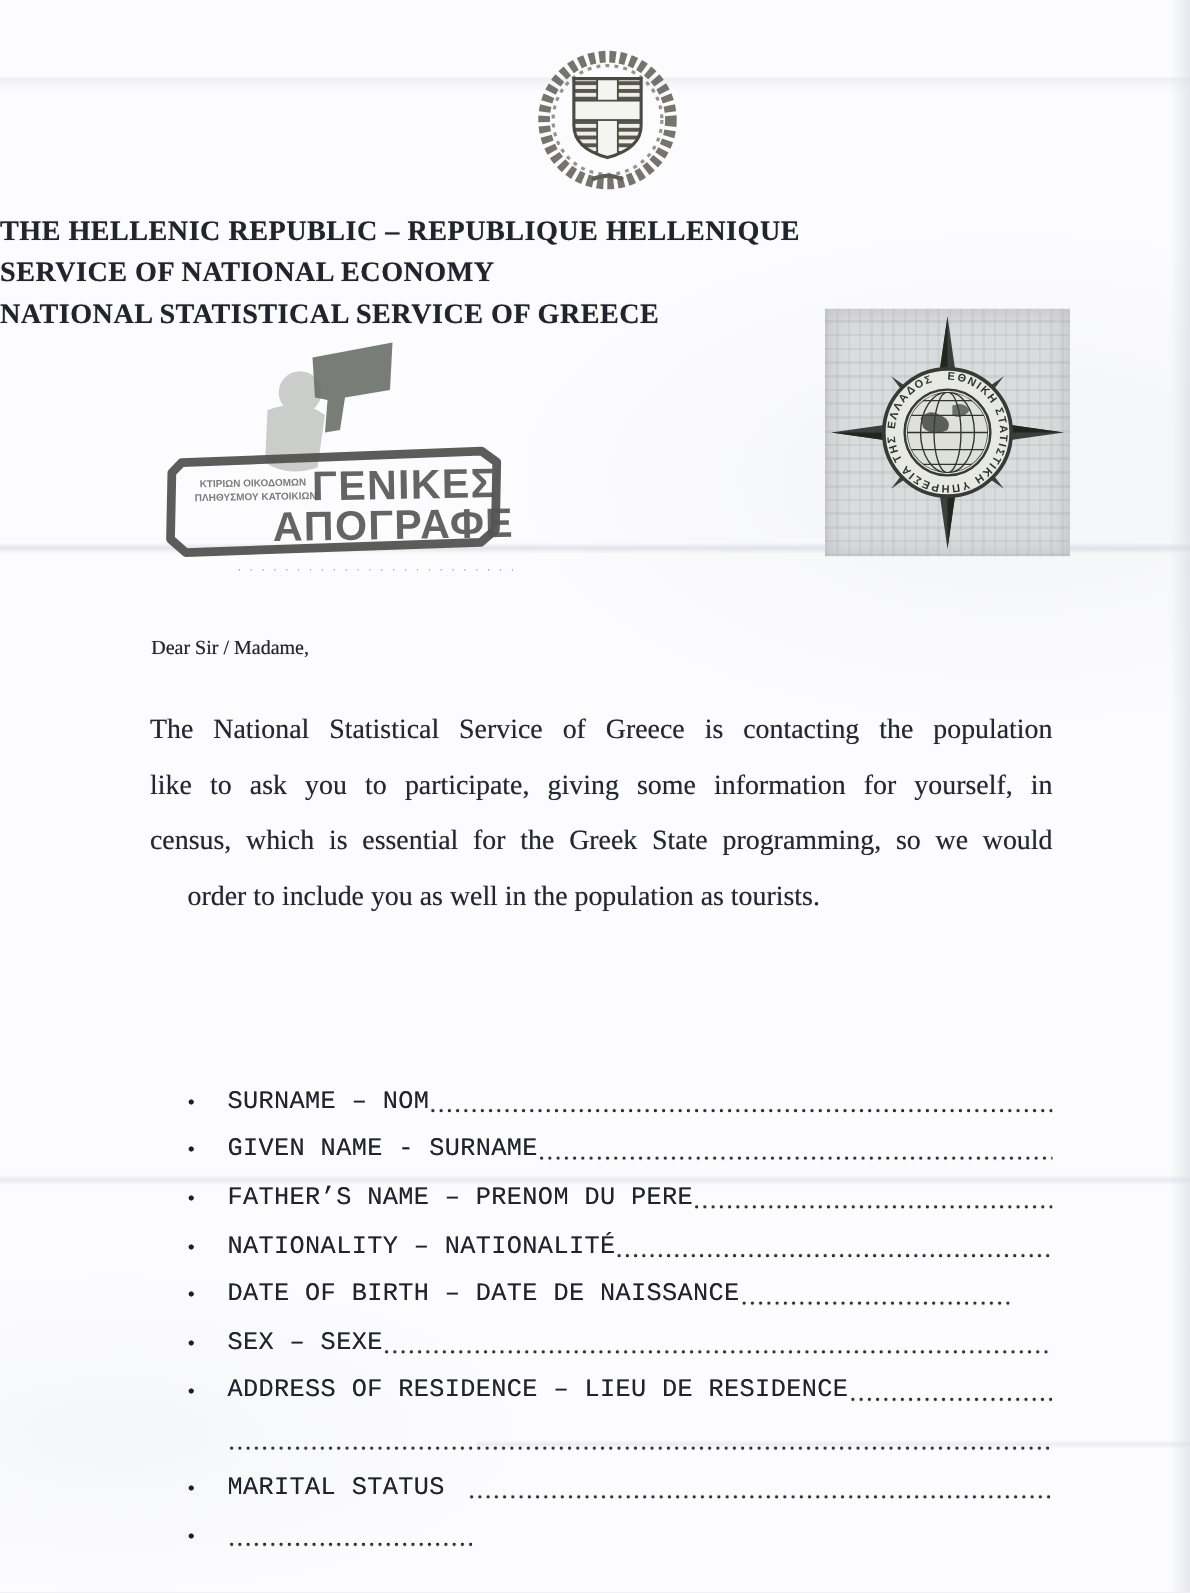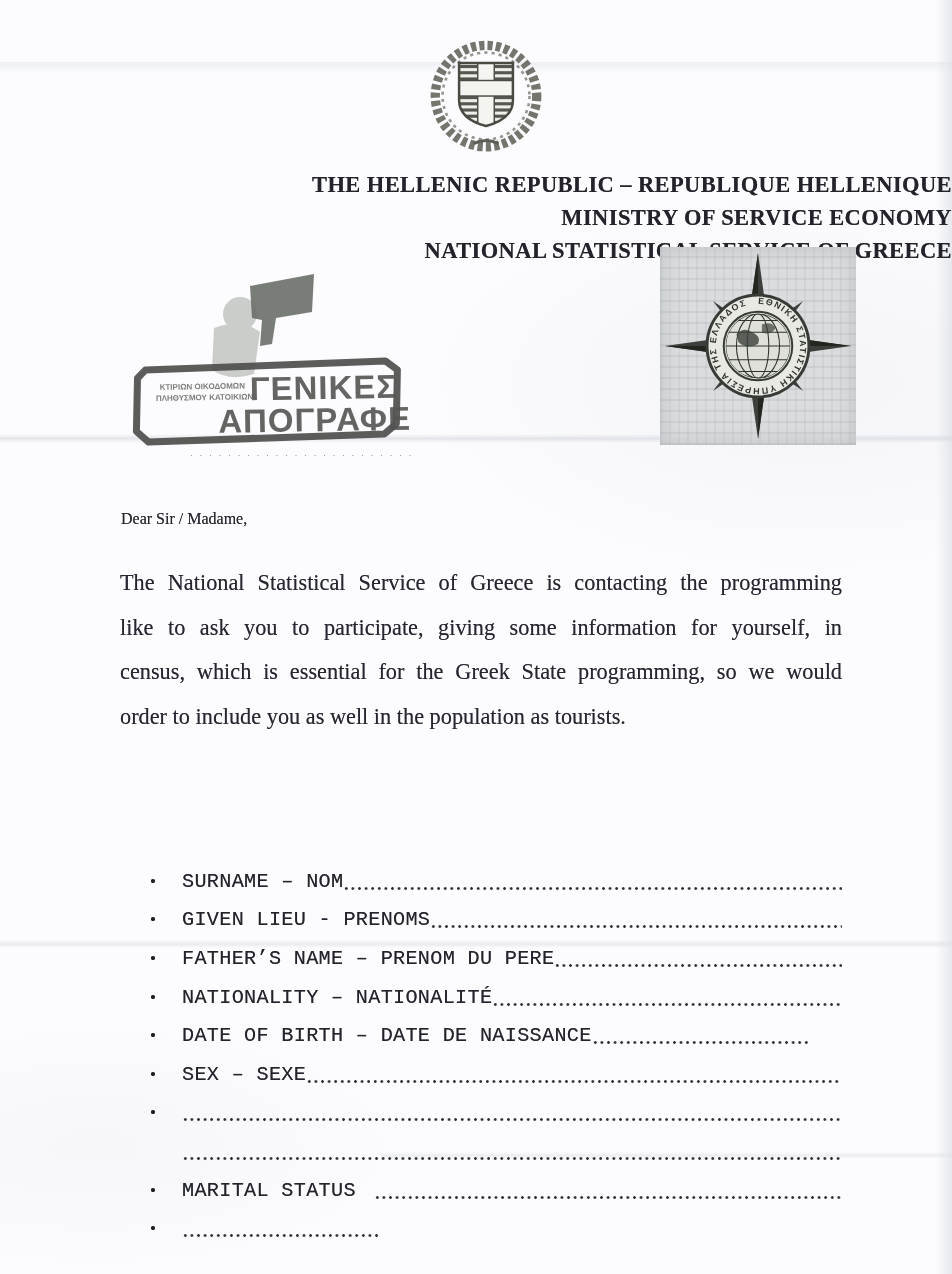--- a/index.html
+++ b/index.html
@@ -15,40 +15,40 @@
   .crease{position:absolute;left:0;right:0;pointer-events:none;}
   .crease-top{top:62px;height:12px;background:linear-gradient(180deg,rgba(226,229,235,.55),rgba(255,255,255,0));}
   .crease-mid{top:434px;height:9px;background:linear-gradient(180deg,transparent,rgba(203,206,214,.5),transparent);}
   .crease-low{top:940px;height:8px;background:linear-gradient(180deg,transparent,rgba(210,213,220,.45),transparent);}
   .crease-ll{top:1152px;height:7px;left:40%;background:linear-gradient(180deg,transparent,rgba(213,216,222,.4),transparent);}
   .edge-right{position:absolute;top:0;right:0;width:16px;height:100%;
     background:linear-gradient(90deg,transparent,rgba(216,219,226,.6));pointer-events:none;}
 
   .coat{position:absolute;left:423px;top:36px;width:126px;height:118px;}
 
-  .hdr{position:absolute;left:0;top:168px;width:100%;text-align:right;
+  .hdr{position:absolute;left:0;top:168px;width:100%;text-align:left;
     font-weight:bold;font-size:22.5px;line-height:33px;letter-spacing:.4px;color:#23232b;
     text-shadow:0 0 .6px rgba(35,35,45,.65);}
 
   .census-logo{position:absolute;left:122px;top:266px;width:290px;height:200px;}
   .stamp{position:absolute;left:660px;top:247px;width:196px;height:198px;
     background:
       repeating-linear-gradient(0deg, rgba(130,134,140,.14) 0 2px, transparent 2px 11px),
       repeating-linear-gradient(90deg, rgba(130,134,140,.10) 0 2px, transparent 2px 9px),
       #dadcde;
     box-shadow:inset 0 0 18px rgba(160,163,168,.5);}
   .stamp svg{position:absolute;left:0;top:0;}
 
   .salutation{position:absolute;left:121px;top:510px;font-size:16px;color:#24242d;
     text-shadow:0 0 .6px rgba(35,35,45,.6);}
 
   .para{position:absolute;left:120px;width:722px;font-size:22.3px;color:#262631;
     text-shadow:0 0 .6px rgba(35,35,45,.55);}
   .para .ln{text-align:justify;text-align-last:justify;height:44.6px;line-height:44.6px;white-space:nowrap;}
-  .para .ln.last{text-align-last:left;}
+  .para .ln.last{text-align-last:left;margin-left:30px;}
   .p1{top:561px;}
   .p2{top:741px;}
   .p2 .ln{height:42px;line-height:42px;}
 
   .qlist{position:absolute;left:150px;top:862px;width:692px;}
   .qrow{display:flex;align-items:center;height:38.6px;font-size:20.2px;color:#23232c;
     text-shadow:0 0 .5px rgba(35,35,45,.6);}
   .bullet{flex:0 0 32px;font-size:17px;color:#1e1e26;line-height:1;}
   .qrow.cont .bullet{visibility:hidden;}
   .qlabel{white-space:pre;letter-spacing:.3px;font-family:Liberation Mono, monospace;}
@@ -98,21 +98,21 @@
         <rect x="52" y="24" width="16" height="68" fill="#f4f4f0" stroke="#4c4c45" stroke-width="1.4"></rect>
         <rect x="32" y="43" width="56" height="15" fill="#f4f4f0" stroke="#4c4c45" stroke-width="1.4"></rect>
       </g>
       <path d="M34,26 H86 V62 Q86,80 60,87 Q34,80 34,62 Z" fill="none" stroke="#4a4a43" stroke-width="2.4"></path>
       <path d="M48,104 Q60,98 72,104" fill="none" stroke="#5d5d55" stroke-width="3"></path>
     </svg>
   </div>
 
   <div class="hdr">
     <div>THE HELLENIC REPUBLIC – REPUBLIQUE HELLENIQUE</div>
-    <div>MINISTRY OF SERVICE ECONOMY</div>
+    <div>SERVICE OF NATIONAL ECONOMY</div>
     <div>NATIONAL STATISTICAL SERVICE OF GREECE</div>
   </div>
 
   <div class="census-logo">
     <svg width="290" height="200" viewBox="0 0 290 200">
       <g opacity=".5" fill="#9aa096">
         <circle cx="118" cy="48" r="17"></circle>
         <path d="M92,62 Q120,52 138,66 L132,108 Q108,116 90,104 Z"></path>
       </g>
       <g fill="#666b64" opacity=".88">
@@ -167,38 +167,38 @@
         <line x1="78" y1="126" x2="122" y2="126"></line>
         <path d="M78,88 q8,-8 16,-2 q10,4 6,12 q-12,6 -20,-2 z" fill="#3a3f3a" stroke="none" opacity=".8"></path>
         <path d="M104,78 q10,-4 14,4 q-6,8 -14,4 z" fill="#3a3f3a" stroke="none" opacity=".7"></path>
       </g>
     </svg>
   </div>
 
   <div class="salutation">Dear Sir / Madame,</div>
 
   <div class="para p1">
-    <div class="ln">The National Statistical Service of Greece is contacting the programming</div>
+    <div class="ln">The National Statistical Service of Greece is contacting the population</div>
     <div class="ln">like to ask you to participate, giving some information for yourself, in</div>
     <div class="ln">census, which is essential for the Greek State programming, so we would</div>
     <div class="ln last">order to include you as well in the population as tourists.</div>
   </div>
 
 
   <div class="qlist">
 
     <div class="qrow">
       <span class="bullet">•</span>
       <span class="qlabel">SURNAME – NOM</span>
       <span class="leader full"></span>
     </div>
 
     <div class="qrow">
       <span class="bullet">•</span>
-      <span class="qlabel">GIVEN LIEU - PRENOMS</span>
+      <span class="qlabel">GIVEN NAME - SURNAME</span>
       <span class="leader full"></span>
     </div>
 
     <div class="qrow">
       <span class="bullet">•</span>
       <span class="qlabel">FATHER’S NAME – PRENOM DU PERE</span>
       <span class="leader full"></span>
     </div>
 
     <div class="qrow">
@@ -215,20 +215,21 @@
     </div>
 
     <div class="qrow">
       <span class="bullet">•</span>
       <span class="qlabel">SEX – SEXE</span>
       <span class="leader full"></span>
     </div>
 
     <div class="qrow">
       <span class="bullet">•</span>
+      <span class="qlabel">ADDRESS OF RESIDENCE – LIEU DE RESIDENCE</span>
       <span class="leader full"></span>
     </div>
 
     <div class="qrow cont">
       <span class="bullet">•</span>
       <span class="leader full"></span>
     </div>
 
     <div class="qrow">
       <span class="bullet">•</span>

